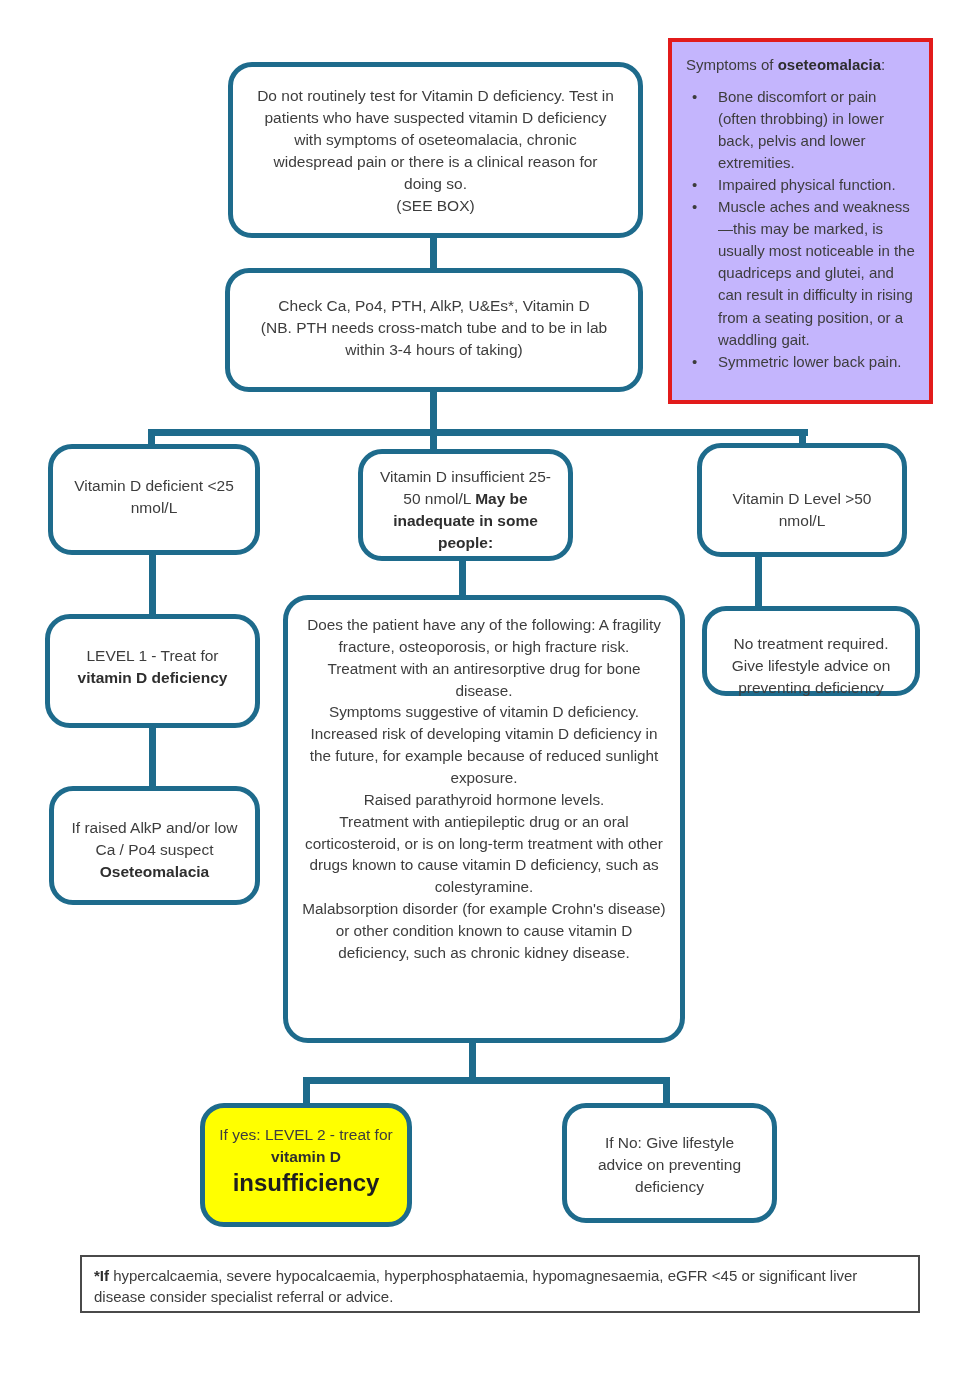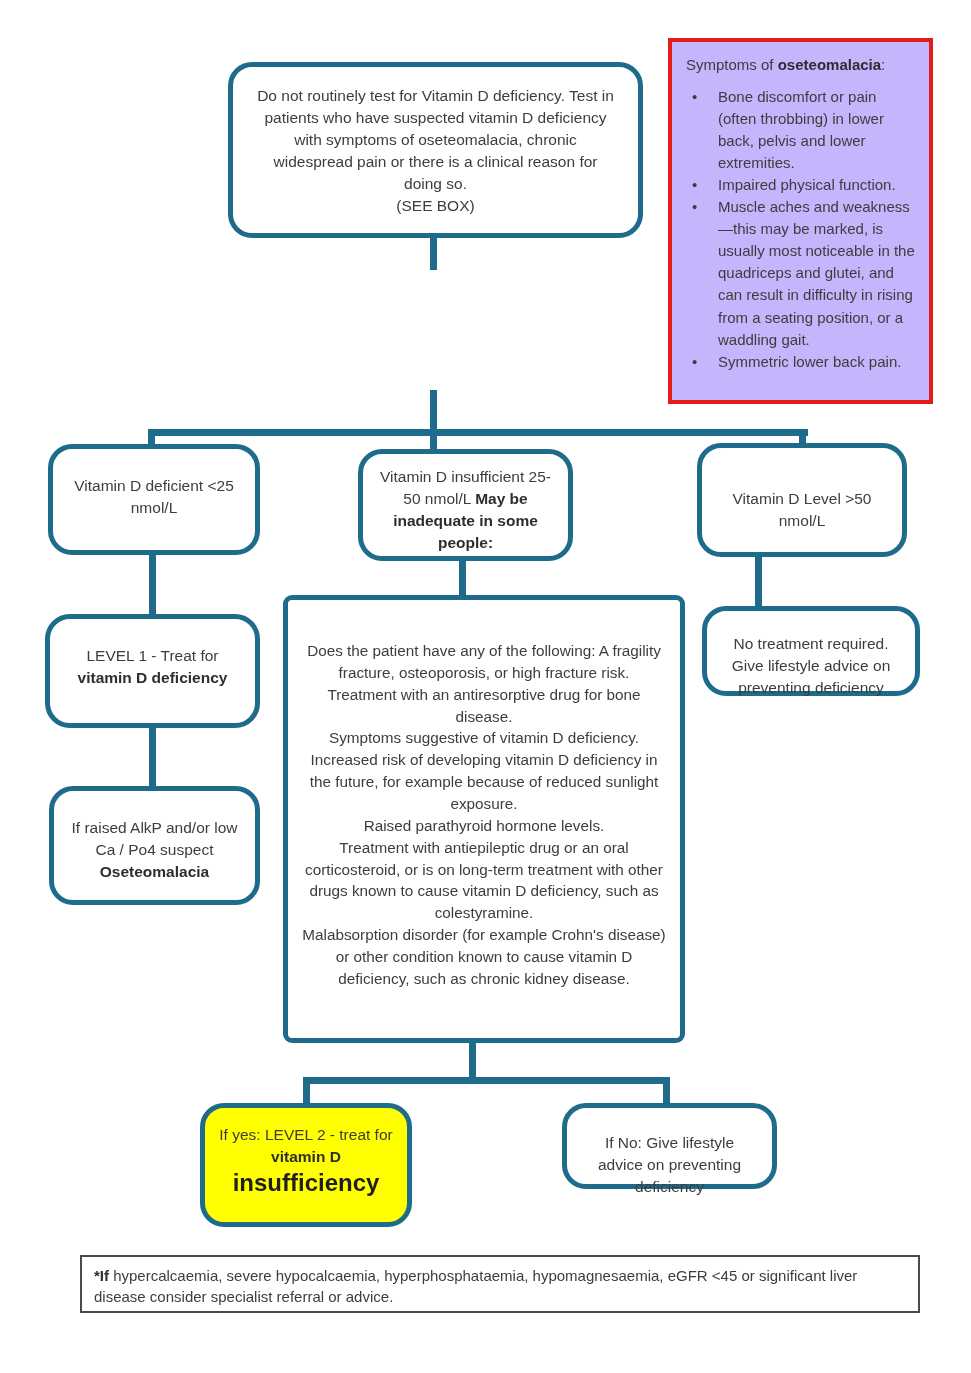--- a/index.html
+++ b/index.html
@@ -18,23 +18,23 @@
   .b { font-weight:bold; color:#2e2e2e; }
 
   .top-box      { left:228px; top:62px;  width:415px; height:176px; padding:18px 20px 0; }
   .check-box    { left:225px; top:268px; width:418px; height:124px; padding:22px 18px 0; }
   .deficient-box{ left:48px;  top:444px; width:212px; height:111px; padding:26px 14px 0; }
   .insuff-box   { left:358px; top:449px; width:215px; height:112px; padding:12px 12px 0; }
   .gt50-box     { left:697px; top:443px; width:210px; height:114px; padding:40px 14px 0; }
   .level1-box   { left:45px;  top:614px; width:215px; height:114px; padding:26px 14px 0;border-radius:25px; }
   .notreat-box  { left:702px; top:606px; width:218px; height:90px; padding:22px 14px 0; }
   .alkp-box     { left:49px;  top:786px; width:211px; height:119px; padding:26px 12px 0; }
-  .big-box      { left:283px; top:595px; width:402px; height:448px; padding:40px 14px 0; border-radius:9px; font-size:15.3px; line-height:1.43; }
+  .big-box      { left:283px; top:595px; width:402px; height:448px; padding:14px 14px 0; border-radius:25px; font-size:15.3px; line-height:1.43; }
   .yellow-box   { left:200px; top:1103px; width:212px; height:124px; padding:16px 10px 0; background:#ffff00; }
-  .ifno-box     { left:562px; top:1103px; width:215px; height:86px; padding:24px 16px 0; }
+  .ifno-box     { left:562px; top:1103px; width:215px; height:120px; padding:24px 16px 0; }
 
   .yellow-box .big-word { font-size:24px; font-weight:bold; color:#1f1f1f; line-height:1.25; }
 
   .pink-box {
     position:absolute; left:668px; top:38px; width:265px; height:366px;
     background:#c4b5fd; border:4px solid #e21b1b;
     padding:12px 12px 10px 14px; font-size:15px; line-height:1.47; text-align:left;
   }
   .pink-box .title { margin-bottom:10px; }
   .bullet-row { display:flex; margin:0 0 0 6px; }
@@ -88,20 +88,24 @@
     <div class="bullet-row">
       <span class="bullet">•</span>
       <span class="btext">Muscle aches and weakness —this may be marked, is usually most noticeable in the quadriceps and glutei, and can result in difficulty in rising from a seating position, or a waddling gait.</span>
     </div>
     <div class="bullet-row">
       <span class="bullet">•</span>
       <span class="btext">Symmetric lower back pain.</span>
     </div>
   </div>
 
+  <div class="box check-box">
+    <div>Check Ca, Po4, PTH, AlkP, U&amp;Es*, Vitamin D</div>
+    <div>(NB. PTH needs cross-match tube and to be in lab within 3-4 hours of taking)</div>
+  </div>
 
   <div class="box deficient-box">
     <div>Vitamin D deficient &lt;25 nmol/L</div>
   </div>
 
   <div class="box insuff-box">
     <div>
       <span>Vitamin D insufficient 25- 50 nmol/L</span>
       <span class="b">May be inadequate in some people:</span>
     </div>

